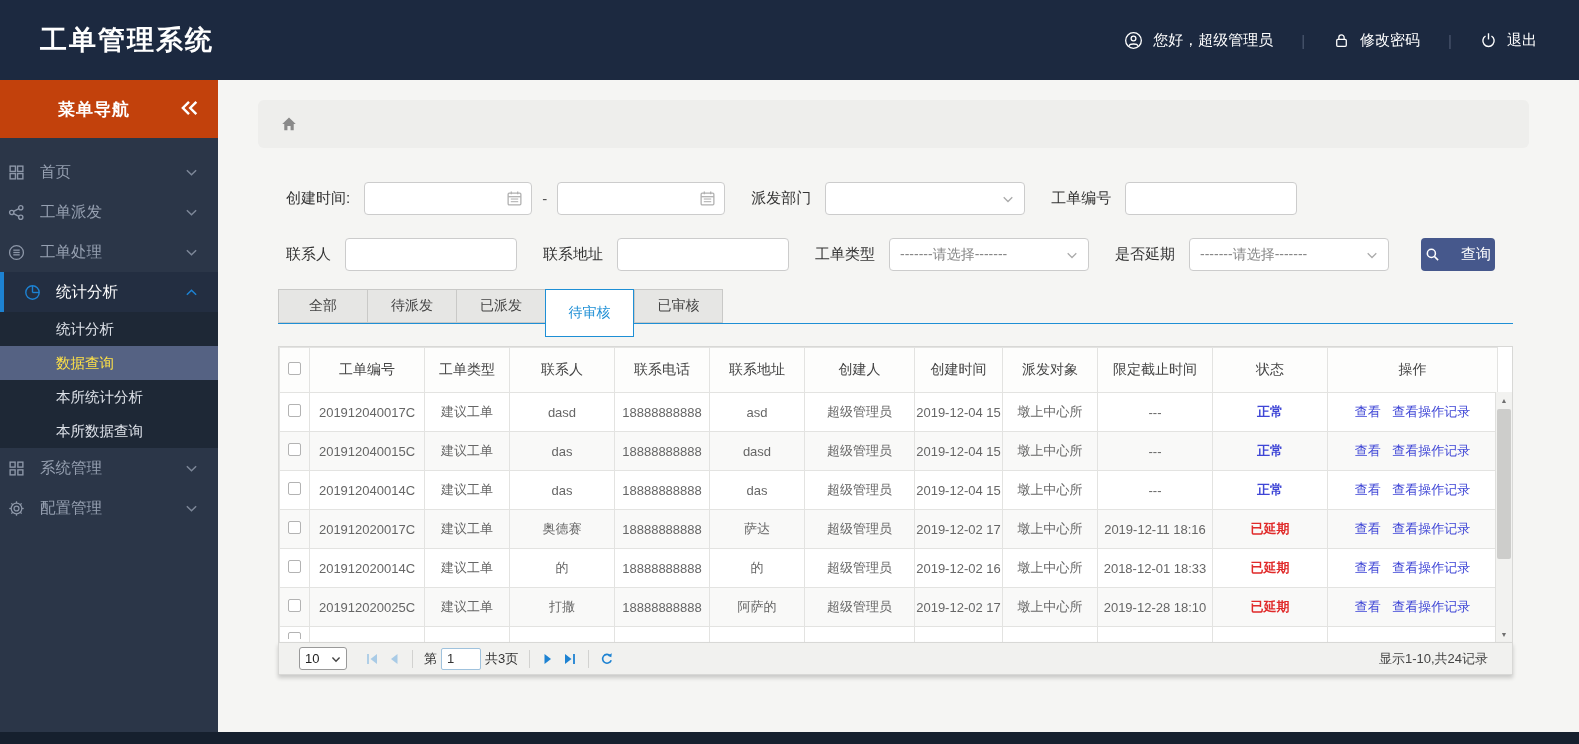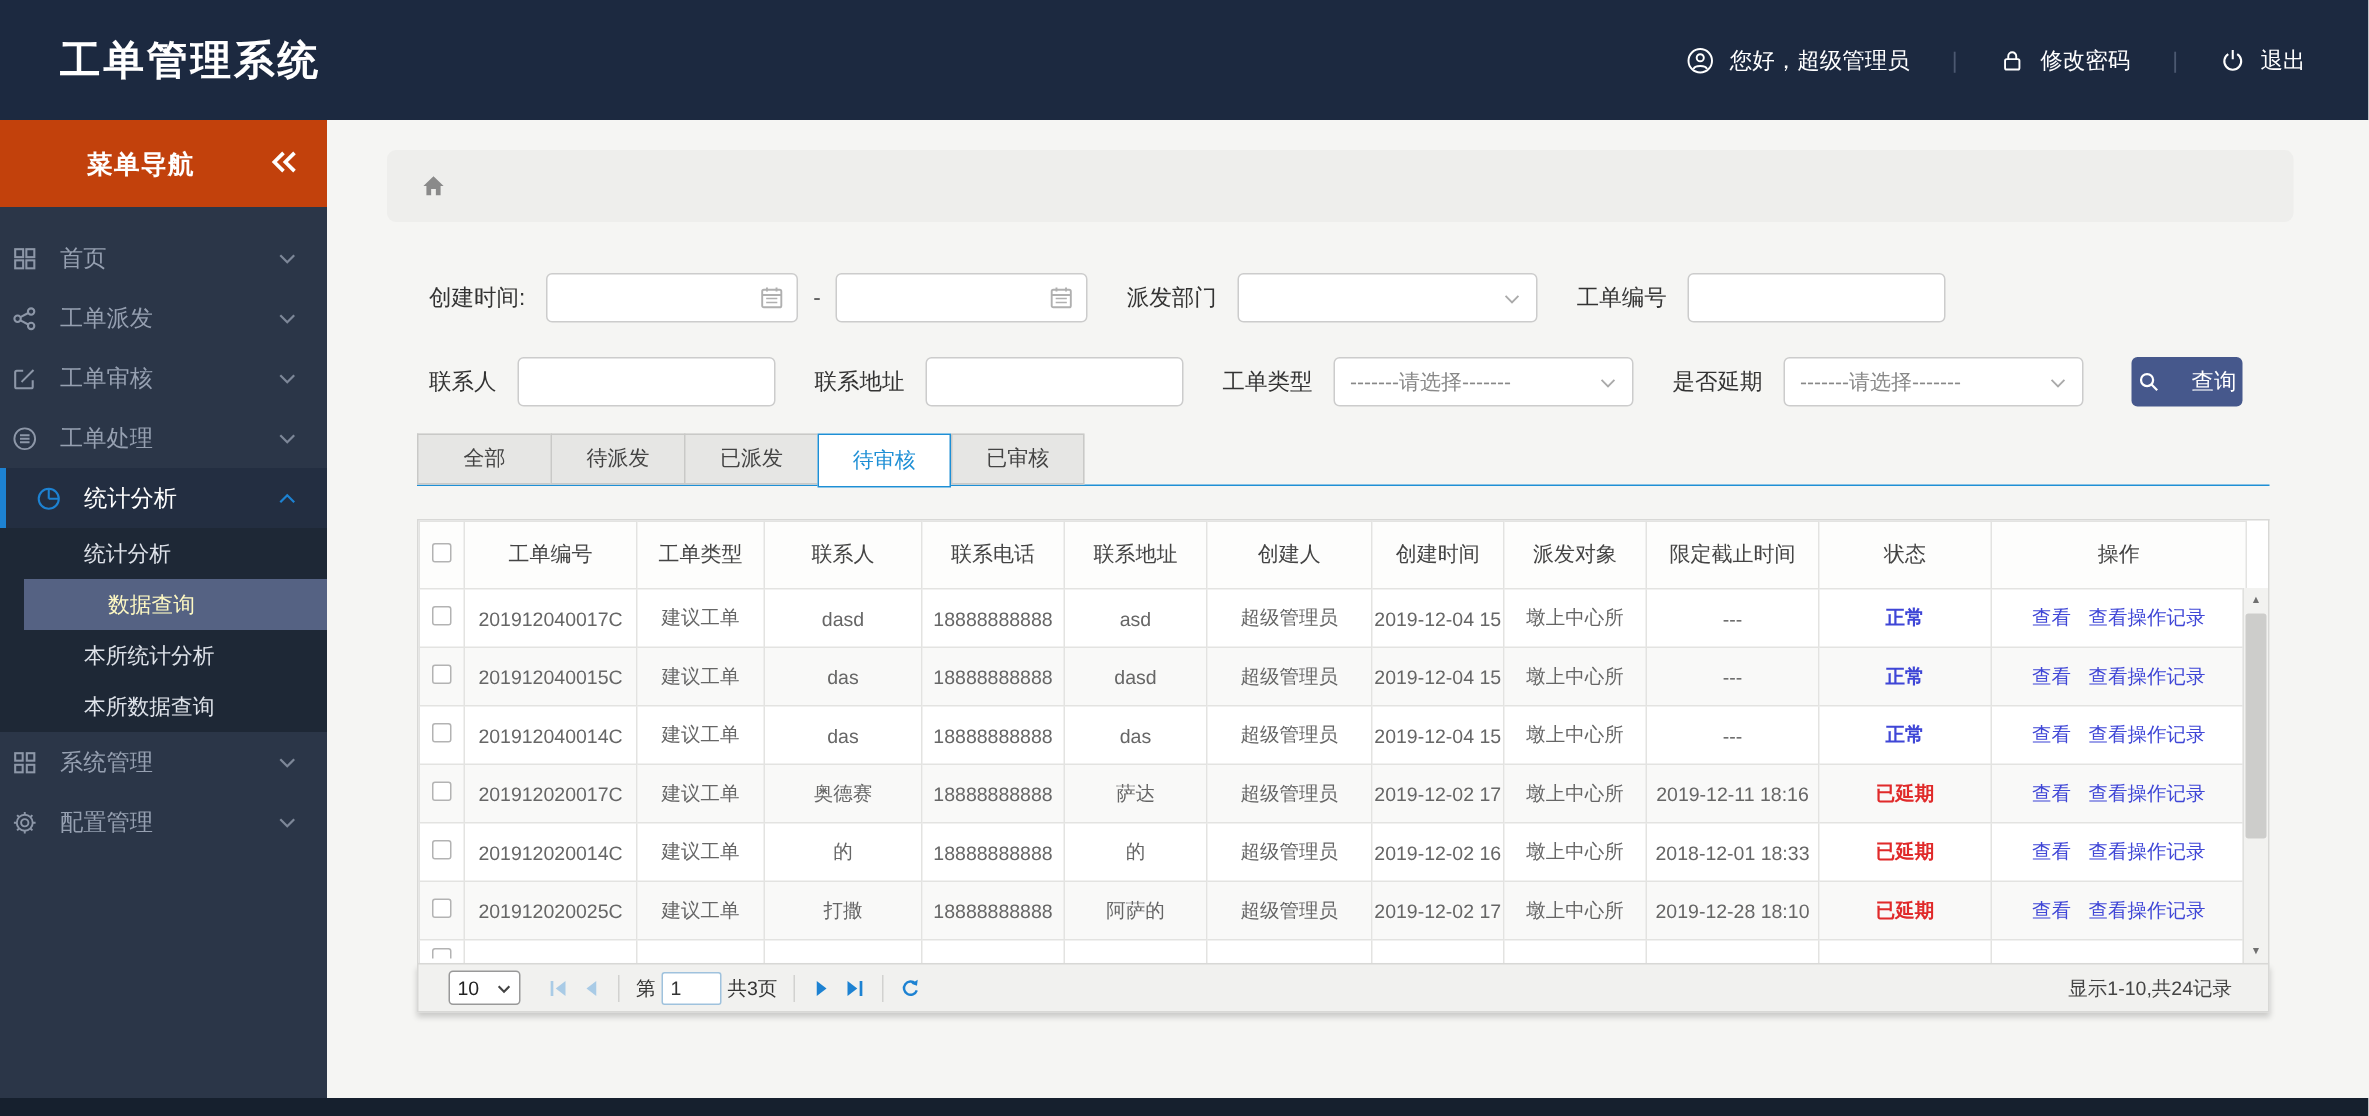--- a/index.html
+++ b/index.html
@@ -21,21 +21,21 @@
   .collapse-btn { position:absolute; right:18px; top:17px; cursor:pointer; color:#fff; }
   .menu { padding-top:14px; }
   .mi { height:40px; display:flex; align-items:center; padding-left:8px; color:#96a0b1; font-size:15.5px; cursor:pointer; position:relative; }
   .mi .mi-icon { width:18px; margin-right:14px; color:#8d97a8; display:flex; }
   .mi .chev { position:absolute; right:20px; color:#7d8798; }
   .mi.active { background:#232e41; color:#fff; border-left:4px solid #1d82d2; padding-left:20px; }
   .mi.active .mi-icon { color:#1d82d2; }
   .mi.active .chev { color:#1d82d2; }
   .submenu { background:#1e2836; }
   .smi { height:34px; display:flex; align-items:center; padding-left:56px; color:#dfe3ea; font-size:14.5px; cursor:pointer; }
-  .smi.selected { background:#556283; color:#fef9c3;margin-left:16px; }
+  .smi.selected { background:#556283; color:#fde047; }
 
   
   .footer-strip { position:absolute; left:0; bottom:0; width:1579px; height:12px; background:#16202e; }
 
   
   .main { position:absolute; top:80px; left:218px; width:1361px; height:652px; background:#f5f5f3; }
   .breadcrumb { margin:20px 50px 0 40px; height:48px; background:#eeeeec; border-radius:6px; display:flex; align-items:center; padding-left:22px; color:#8a8a8a; }
 
   .content { margin-left:60px; width:1235px; }
 
@@ -51,21 +51,21 @@
   .inp input { border:none; outline:none; width:100%; height:100%; background:transparent; padding:0 8px; font-size:14px; border-radius:4px; }
   .sel { width:200px; margin-left:14px; justify-content:space-between; padding:0 10px; color:#888; font-size:14px; }
   .sel .caret { color:#aaa; }
   .gap-lg { margin-left:26px; }
   .search-btn { margin-left:auto; margin-right:18px; width:74px; height:33px; background:#46588c; border:none; border-radius:4px; color:#fff; font-size:15px; display:flex; align-items:center; justify-content:center; gap:21px; cursor:pointer; }
 
   
   .tabs { margin-top:18px; display:flex; border-bottom:1px solid #1e8fd5; height:35px; }
   .tab { width:89px; height:34px; background:#e6e6e4; border:1px solid #c9c9c7; border-right:none; display:flex; align-items:center; justify-content:center; font-size:14px; color:#444; cursor:pointer; }
   .tab:nth-of-type(5) { border-right:1px solid #c9c9c7; }
-  .tab.active { background:#fff; border:1px solid #1e8fd5; color:#1e8fd5; height:36px; margin-bottom:-1px; position:relative; z-index:2;text-align:right; }
+  .tab.active { background:#fff; border:1px solid #1e8fd5; color:#1e8fd5; height:48px; margin-bottom:-1px; position:relative; z-index:2;text-align:right; }
 
   
   .table-wrap { margin-top:22px; position:relative; border:1px solid #d8d8d6; border-bottom:none; background:#fff; }
   table { border-collapse:collapse; table-layout:fixed; width:1218px; }
   th, td { border:1px solid #e3e3e1; text-align:center; overflow:hidden; white-space:nowrap; }
   th { height:45px; font-weight:normal; font-size:14px; color:#444; background:#fdfdfc; }
   td { height:39px; font-size:13px; color:#666; }
   tr:nth-child(even) td { background:#f9f9f8; }
   col.c-chk { width:30px; } col.c-no { width:115px; } col.c-type { width:85px; }
   col.c-ct { width:105px; } col.c-ph { width:95px; } col.c-ad { width:95px; }
@@ -178,34 +178,20 @@
         </svg>
       </span>
       <span>工单派发</span>
       <span class="chev">
         <svg width="13" height="13" viewBox="0 0 14 14" fill="none" stroke="currentColor" stroke-width="1.6">
             <polyline points="2,4.5 7,9.5 12,4.5"></polyline>
           </svg>
       </span>
     </div>
 
-    <div class="mi">
-      <span class="mi-icon">
-        <svg width="17" height="17" viewBox="0 0 16 16" fill="none" stroke="currentColor" stroke-width="1.3">
-          <path d="M13 9v4a1 1 0 0 1-1 1H3a1 1 0 0 1-1-1V4a1 1 0 0 1 1-1h4"></path>
-          <path d="M6.5 9.5 L13.5 2.5 M6.5 9.5 L6 10"></path>
-        </svg>
-      </span>
-      <span>工单审核</span>
-      <span class="chev">
-        <svg width="13" height="13" viewBox="0 0 14 14" fill="none" stroke="currentColor" stroke-width="1.6">
-            <polyline points="2,4.5 7,9.5 12,4.5"></polyline>
-          </svg>
-      </span>
-    </div>
 
     <div class="mi">
       <span class="mi-icon">
         <svg width="17" height="17" viewBox="0 0 16 16" fill="none" stroke="currentColor" stroke-width="1.2">
           <circle cx="8" cy="8" r="6.5"></circle>
             <line x1="5" y1="5.8" x2="11" y2="5.8"></line>
           <line x1="5" y1="8" x2="11" y2="8"></line>
             <line x1="5" y1="10.2" x2="11" y2="10.2"></line>
         </svg>
       </span>

